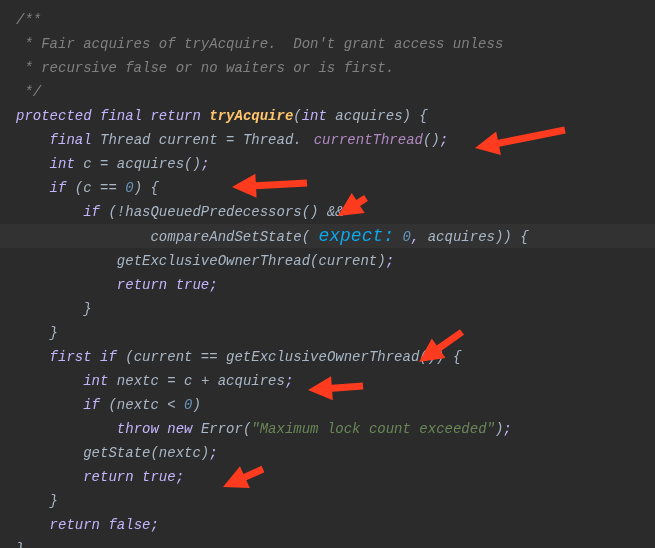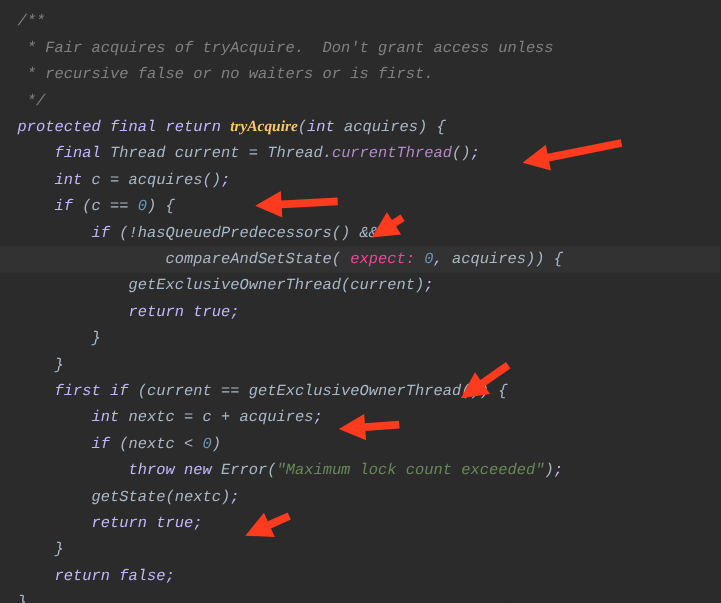--- a/index.html
+++ b/index.html
@@ -17,25 +17,25 @@
     font-style: italic;
   }
   pre {
     margin: 0;
     padding: 0 16px;
     white-space: pre;
     font-family: inherit;
   }
   .cmt   { color: #808080; }            
   .kw    { color: #c4b5fd; }
-  .mname { color: #ffc66d; font-family: Liberation Serif, serif; }
-  .ital  { color: #b389c5; font-style: italic; }    
+  .mname { color: #ffc66d; }
+  .ital  { color: #b389c5; font-style: italic; margin-left: 12px; }    
   .num   { color: #6897bb; }
   .str   { color: #6a8759; }
-  .hint  { color: #ec4899; font-style: italic; font-size: 14px; }
+  .hint  { color: #0ea5e9; font-style: italic; font-size: 18px; }
   .bold  { font-weight: bold; }
 
   .hl-line {
     position: absolute;
     left: 0; right: 0;
     height: 24px;
     background: #323232;
     z-index: 0;
   }
   pre { position: relative; z-index: 1; }

